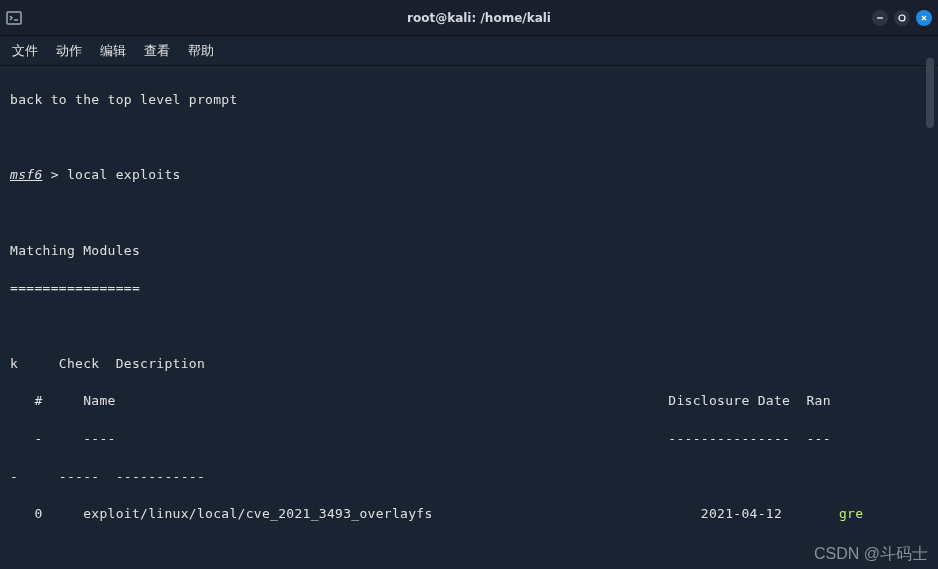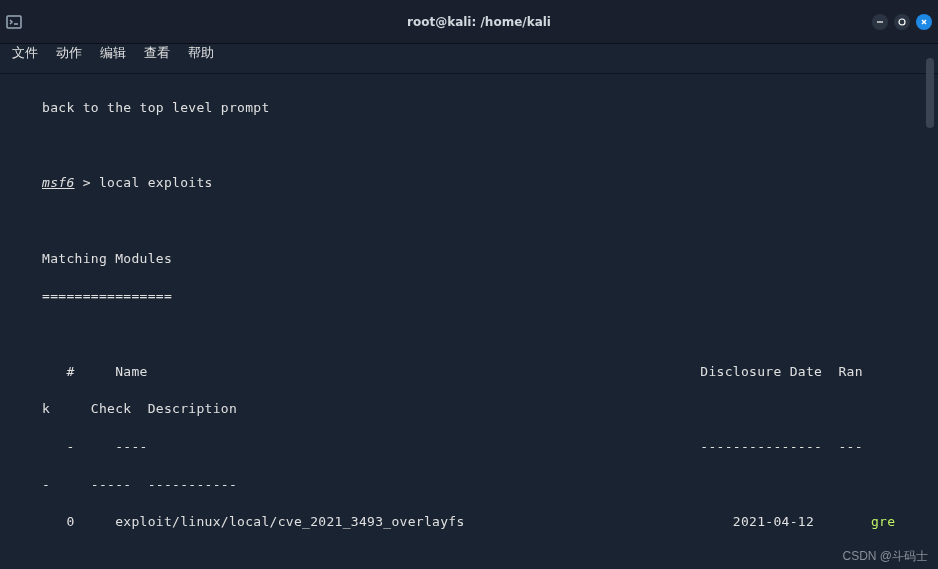--- a/index.html
+++ b/index.html
@@ -6,21 +6,21 @@
 body {
   width: 938px; height: 569px;
   background: #1a2332;
   font-family: "DejaVu Sans Mono", "Consolas", monospace;
   font-size: 13px;
   color: #e0e0e0;
   overflow: hidden;
   position: relative;
 }
 .titlebar {
-  height: 44px;
+  height: 36px;
   background: #1a1f2e;
   display: flex;
   align-items: center;
   justify-content: space-between;
   padding: 0 6px;
   border-bottom: 1px solid #0a0f18;
 }
 .titlebar-left { width: 80px; display:flex; align-items:center; gap:4px;}
 .titlebar-icon {
   width: 16px; height: 16px;
@@ -39,21 +39,21 @@
   display:inline-flex; align-items:center; justify-content:center;
 }
 .winbtn.min { background: #2a3442; }
 .winbtn.max { background: #2a3442; }
 .winbtn.close { background: #1e88e5; }
 .winbtn svg { width:10px; height:10px; }
 .menubar {
   height: 30px;
   background: #1a2332;
   display: flex;
-  align-items: flex-start;
+  align-items: center;
   gap: 18px;
   padding: 0 12px;
   font-family: "DejaVu Sans", sans-serif;
   font-size: 13px;
   color: #e0e0e0;
   border-bottom: 1px solid #0f1520;
 }
 .menubar span { cursor: default; }
 .terminal {
   padding: 6px 10px;
@@ -68,24 +68,24 @@
   width: 8px; height: 70px;
   background: #3a4452;
   border-radius: 4px;
 }
 .underline { text-decoration: underline; font-style: italic; }
 .green { color: #bef264; }
 .watermark {
   position: absolute;
   bottom: 4px; right: 10px;
   color: #8a8f99;
-  font-size: 12px;
+  font-size: 16px;
   font-family: sans-serif;
 }
-.row { display: block; margin-left: 32px; }
+.row { display: block; }
 </style>
 </head>
 <body>
 
 <div class="titlebar">
   <div class="titlebar-left">
     <span class="titlebar-icon">
       <svg viewBox="0 0 16 16" fill="none" stroke="#9ab" stroke-width="1.5">
           <rect x="1" y="2" width="14" height="12" rx="1"></rect>
           <path d="M4 6l2 2-2 2M8 10h4"></path>
@@ -122,22 +122,22 @@
 </div>
 
 <div class="terminal">
 <span class="row">back to the top level prompt</span>
 <span class="row"> </span>
 <span class="row"><span class="underline">msf6</span><span> &gt; </span><span>local exploits</span></span>
 <span class="row"> </span>
 <span class="row">Matching Modules</span>
 <span class="row">================</span>
 <span class="row"> </span>
+<span class="row"><span>k</span>     <span>Check</span>  <span>Description</span></span>
 <span class="row">   <span>#</span>     <span>Name</span>                                                                    <span>Disclosure Date</span>  <span>Ran</span></span>
-<span class="row"><span>k</span>     <span>Check</span>  <span>Description</span></span>
 <span class="row">   -     ----                                                                    ---------------  ---</span>
 <span class="row">-     -----  -----------</span>
 <span class="row"><span>   0     exploit/linux/local/cve_2021_3493_overlayfs                                 2021-04-12       </span><span class="green">gre</span></span>
 
 
 
 
 
 
 

